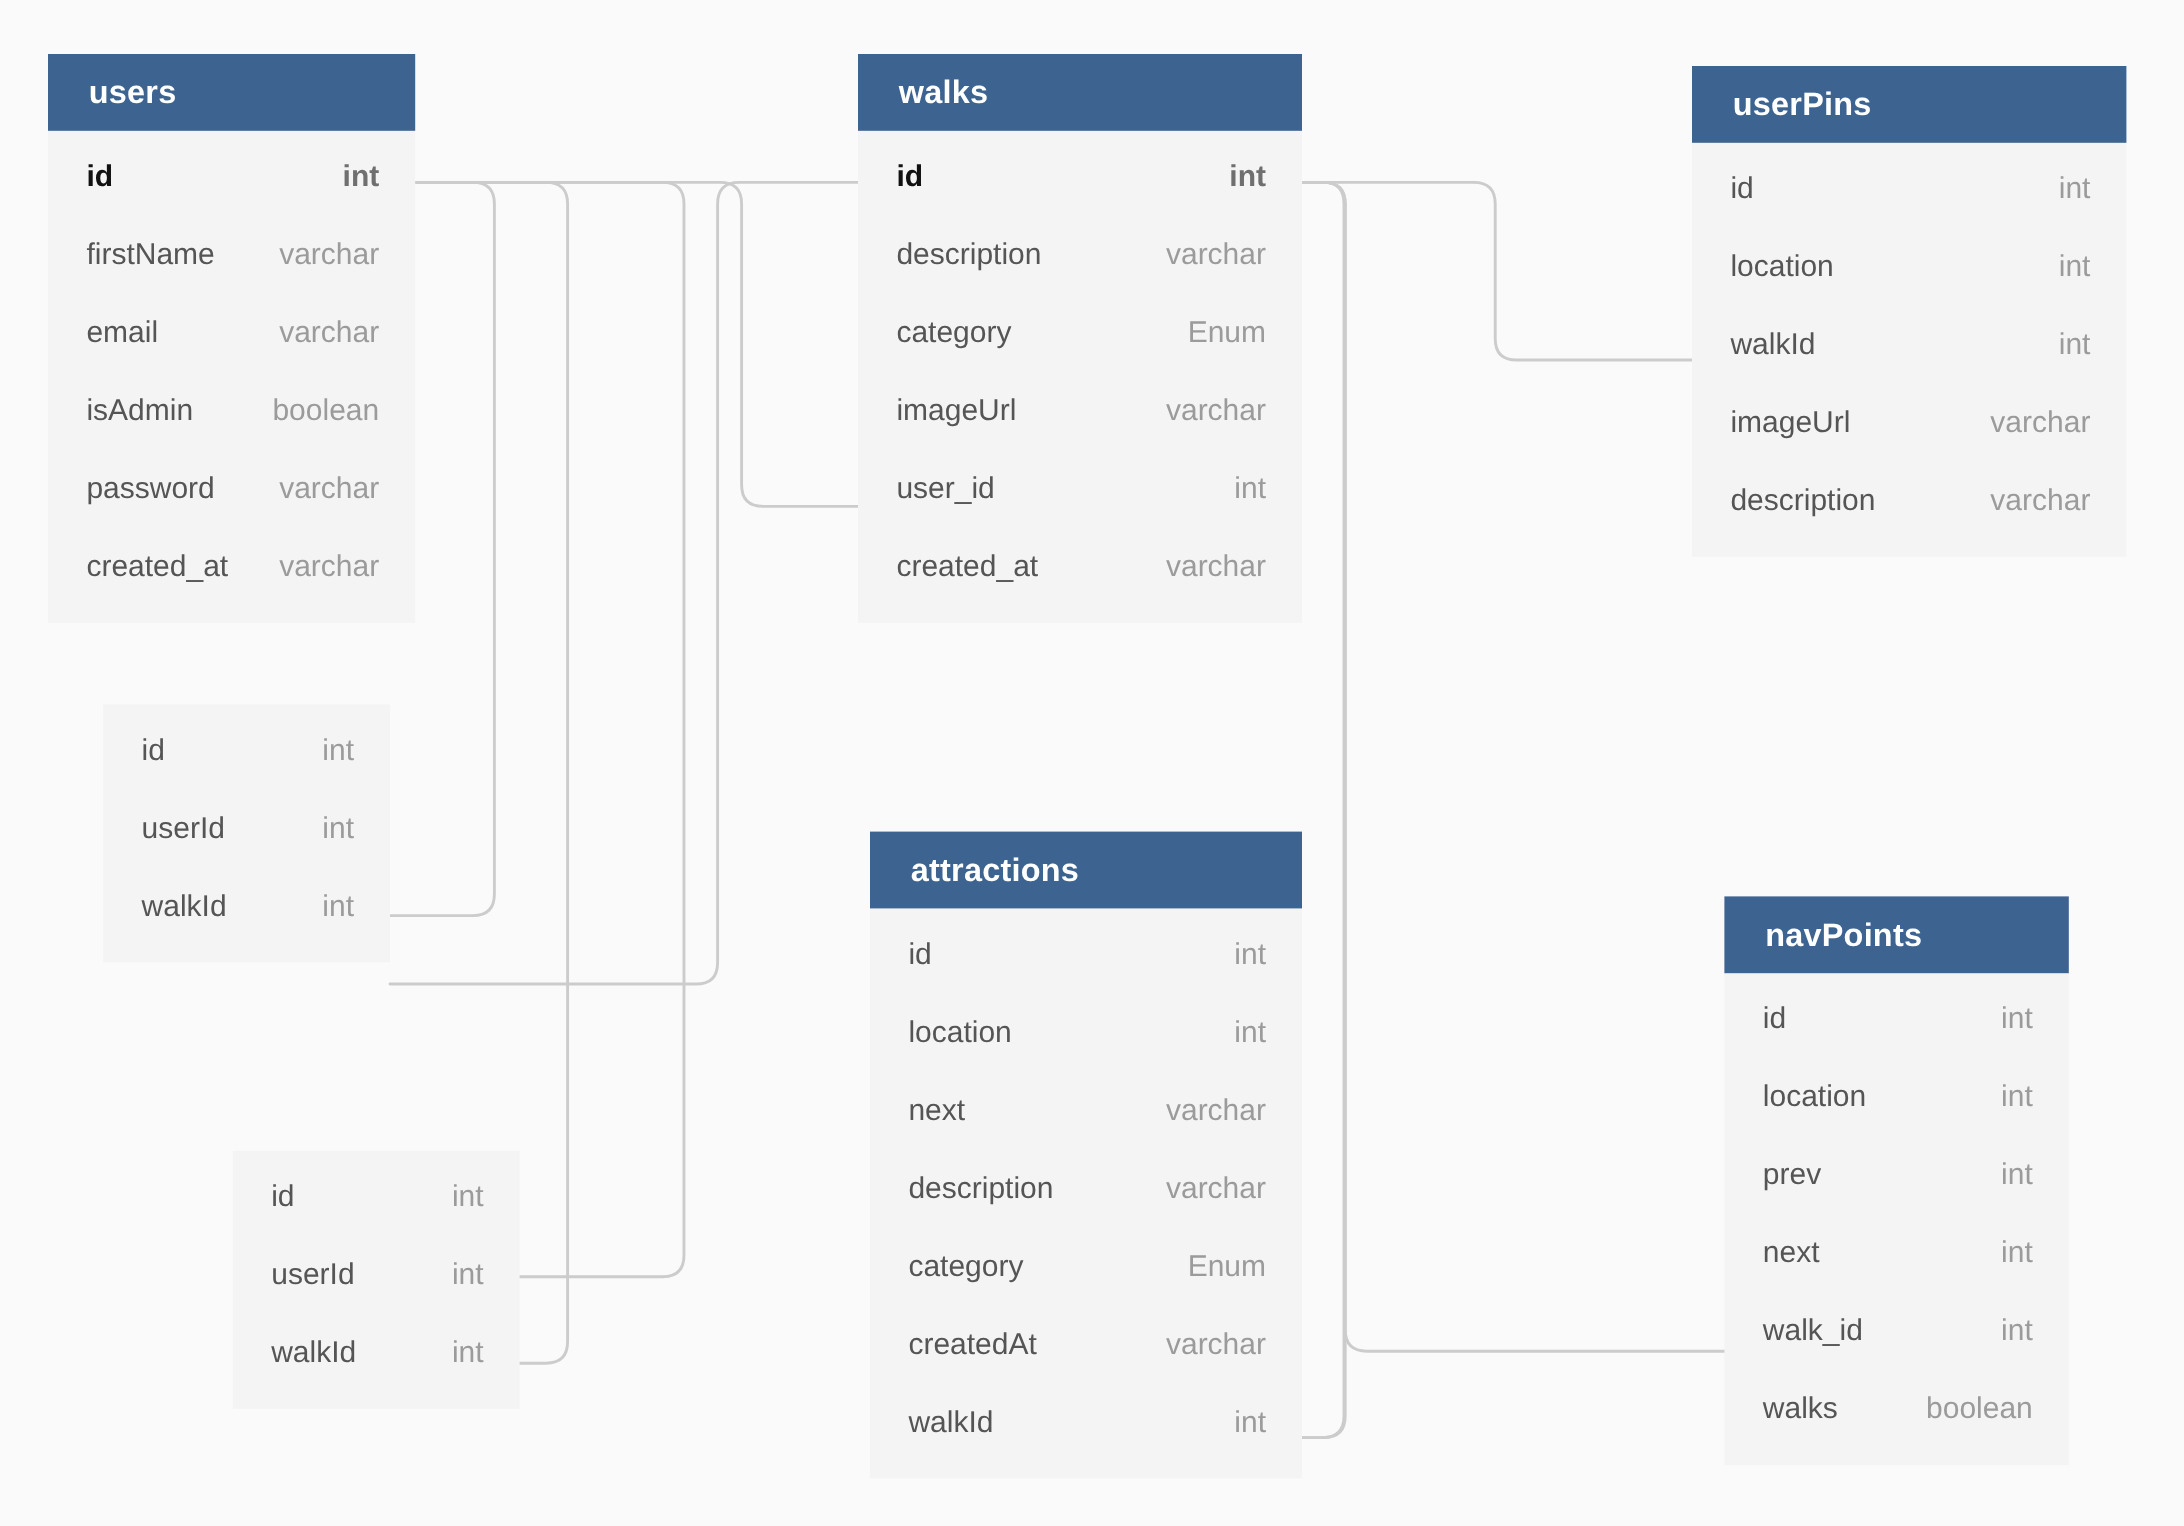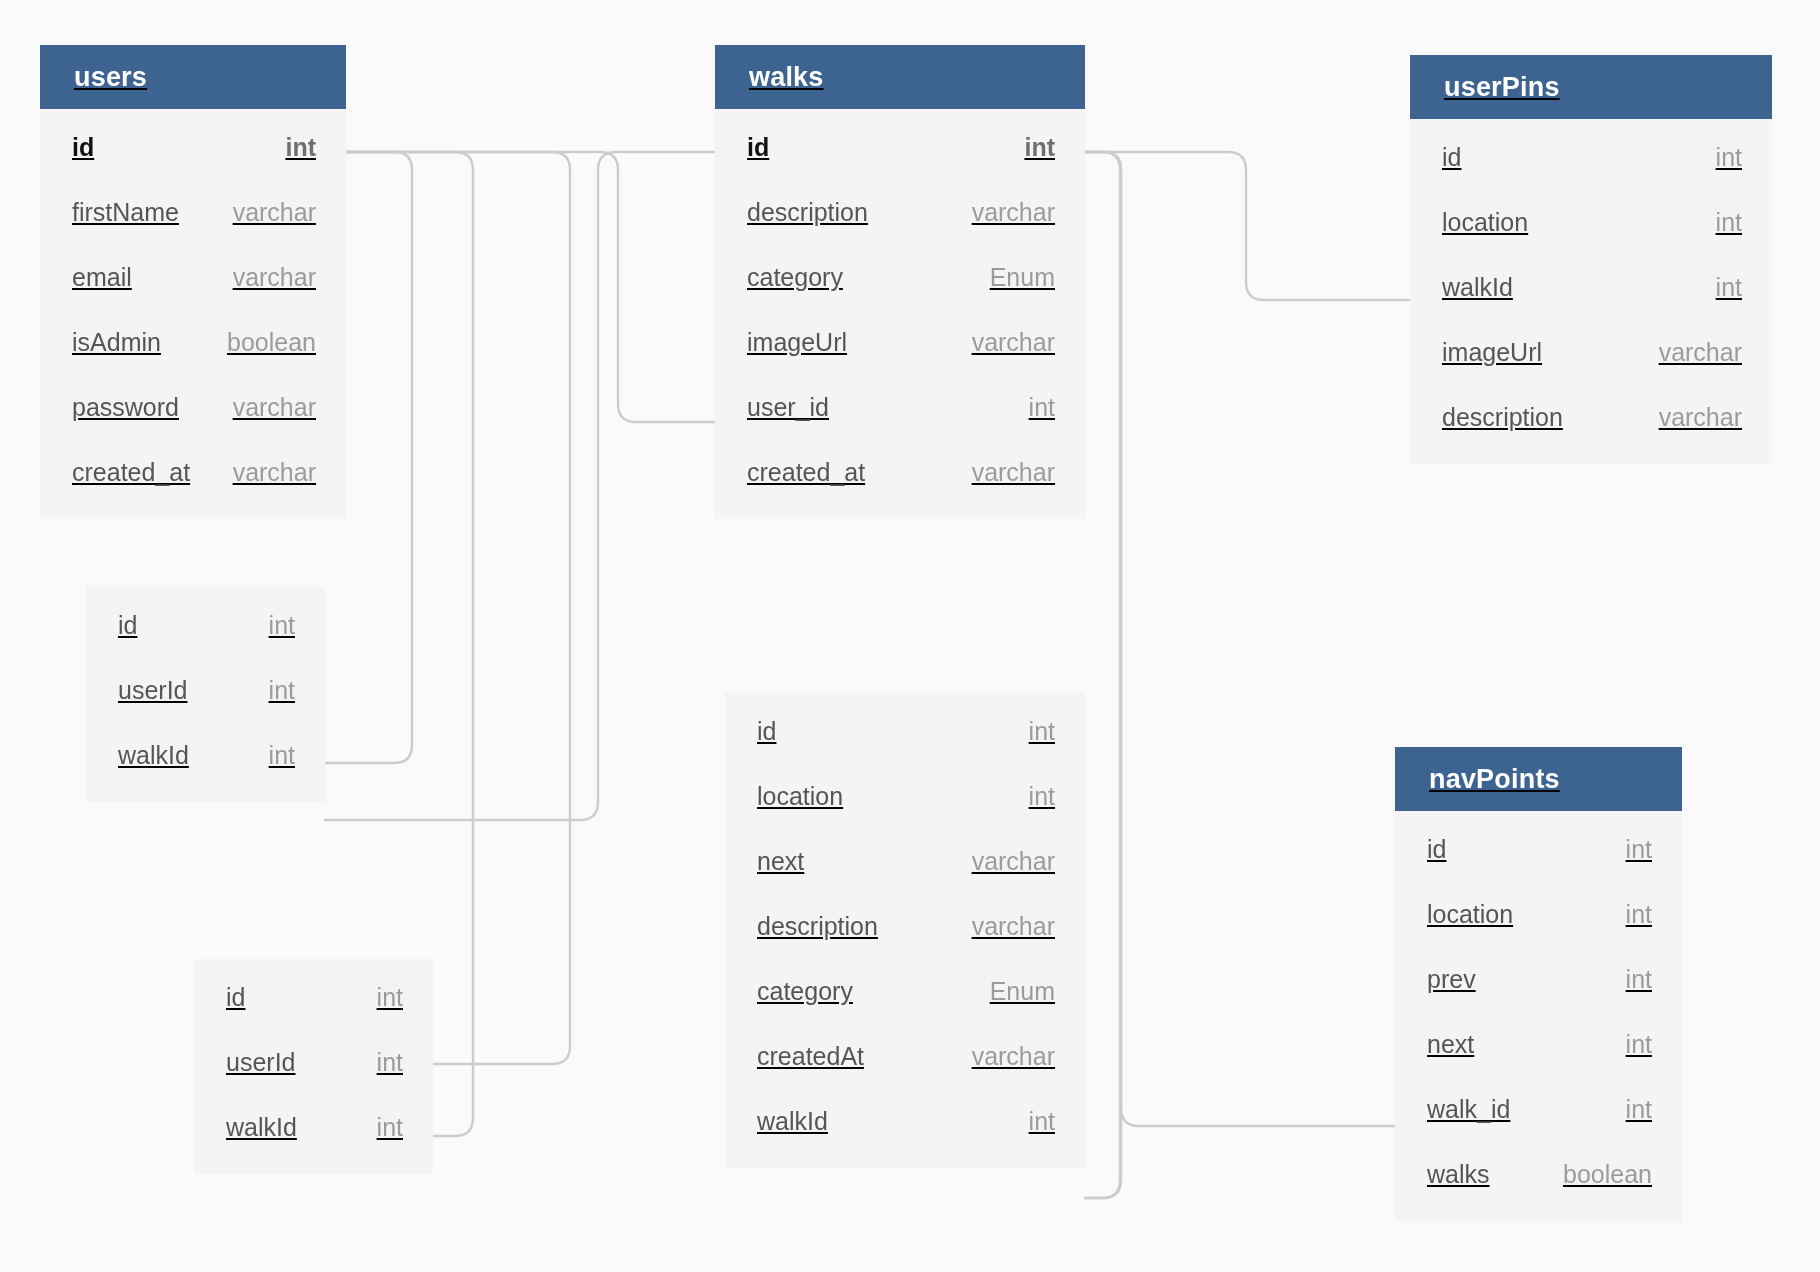--- a/index.html
+++ b/index.html
@@ -27,21 +27,20 @@
     top: 0;
     width: 1820px;
     height: 1272px;
     pointer-events: none;
   }
   .table-card {
     position: absolute;
     box-sizing: border-box;
     background: #f4f4f4;
     z-index: 2;
-    text-decoration: underline;
   }
   .table-header {
     background: #3d6491;
     color: #ffffff;
     font-weight: bold;
     font-size: 27px;
     letter-spacing: 0.2px;
     padding: 0 0 0 34px;
     height: 64px;
     line-height: 64px;
@@ -205,20 +204,21 @@
         <span class="col-type">int</span>
       </div>
       <div class="row">
         <span class="col-name">walkId</span>
         <span class="col-type">int</span>
       </div>
     </div>
   </div>
 
   <div class="table-card" style="left:725px; top:693px; width:360px;">
+    <div class="table-header">attractions</div>
     <div class="rows">
       <div class="row">
         <span class="col-name">id</span>
         <span class="col-type">int</span>
       </div>
       <div class="row">
         <span class="col-name">location</span>
         <span class="col-type">int</span>
       </div>
       <div class="row">
@@ -237,21 +237,21 @@
         <span class="col-name">createdAt</span>
         <span class="col-type">varchar</span>
       </div>
       <div class="row">
         <span class="col-name">walkId</span>
         <span class="col-type">int</span>
       </div>
     </div>
   </div>
 
-  <div class="table-card" style="left:1395px; top:747px; width:287px;">
+  <div class="table-card" style="left:1437px; top:747px; width:287px;">
     <div class="table-header">navPoints</div>
     <div class="rows">
       <div class="row">
         <span class="col-name">id</span>
         <span class="col-type">int</span>
       </div>
       <div class="row">
         <span class="col-name">location</span>
         <span class="col-type">int</span>
       </div>

